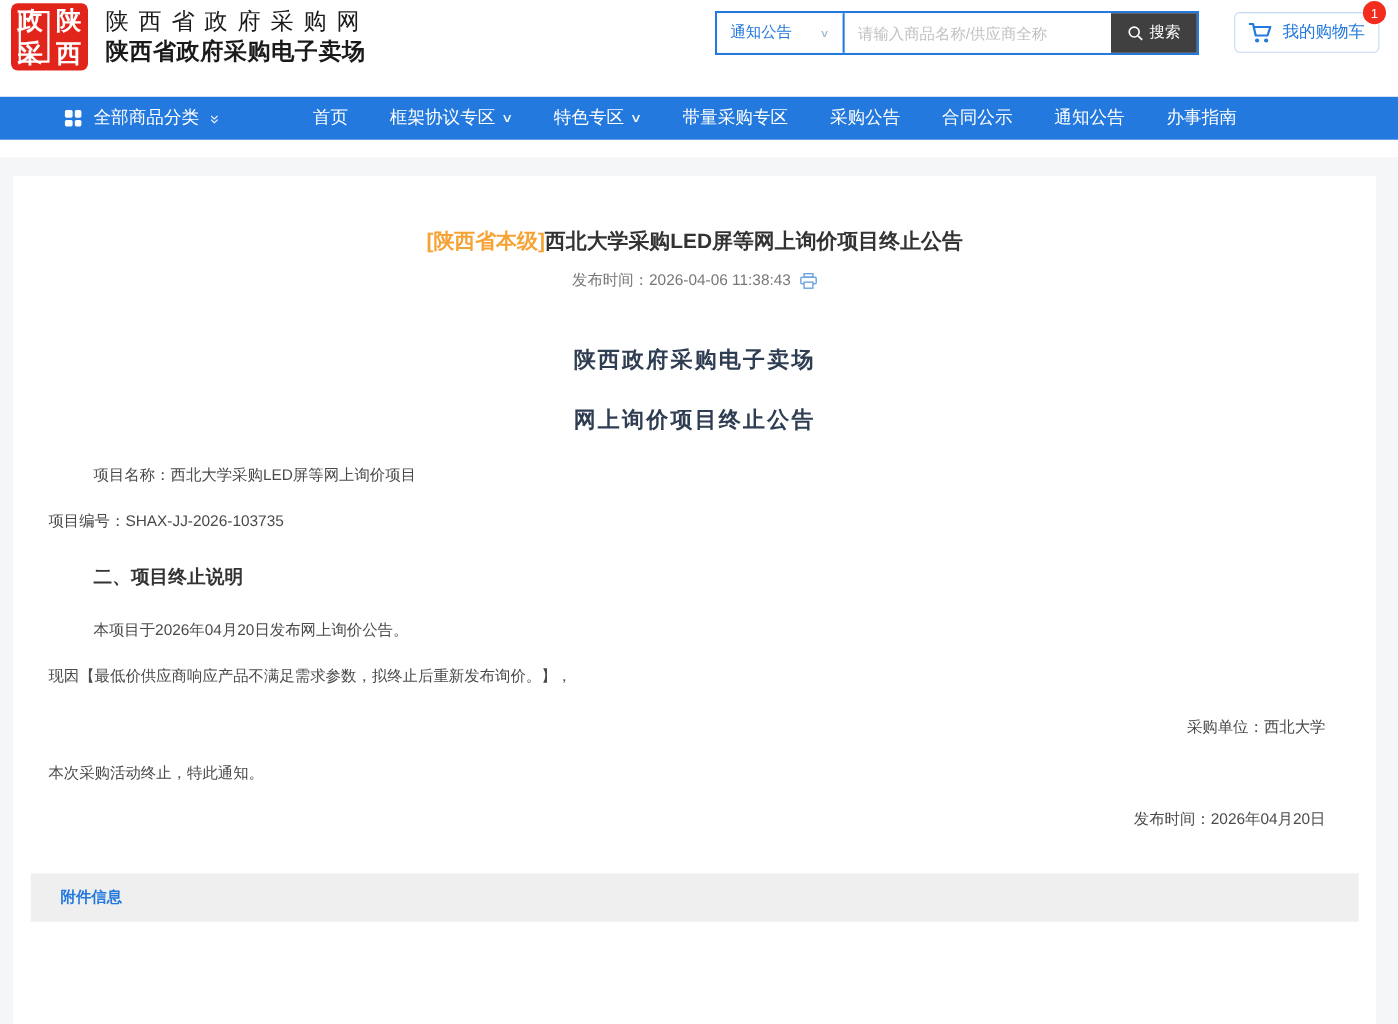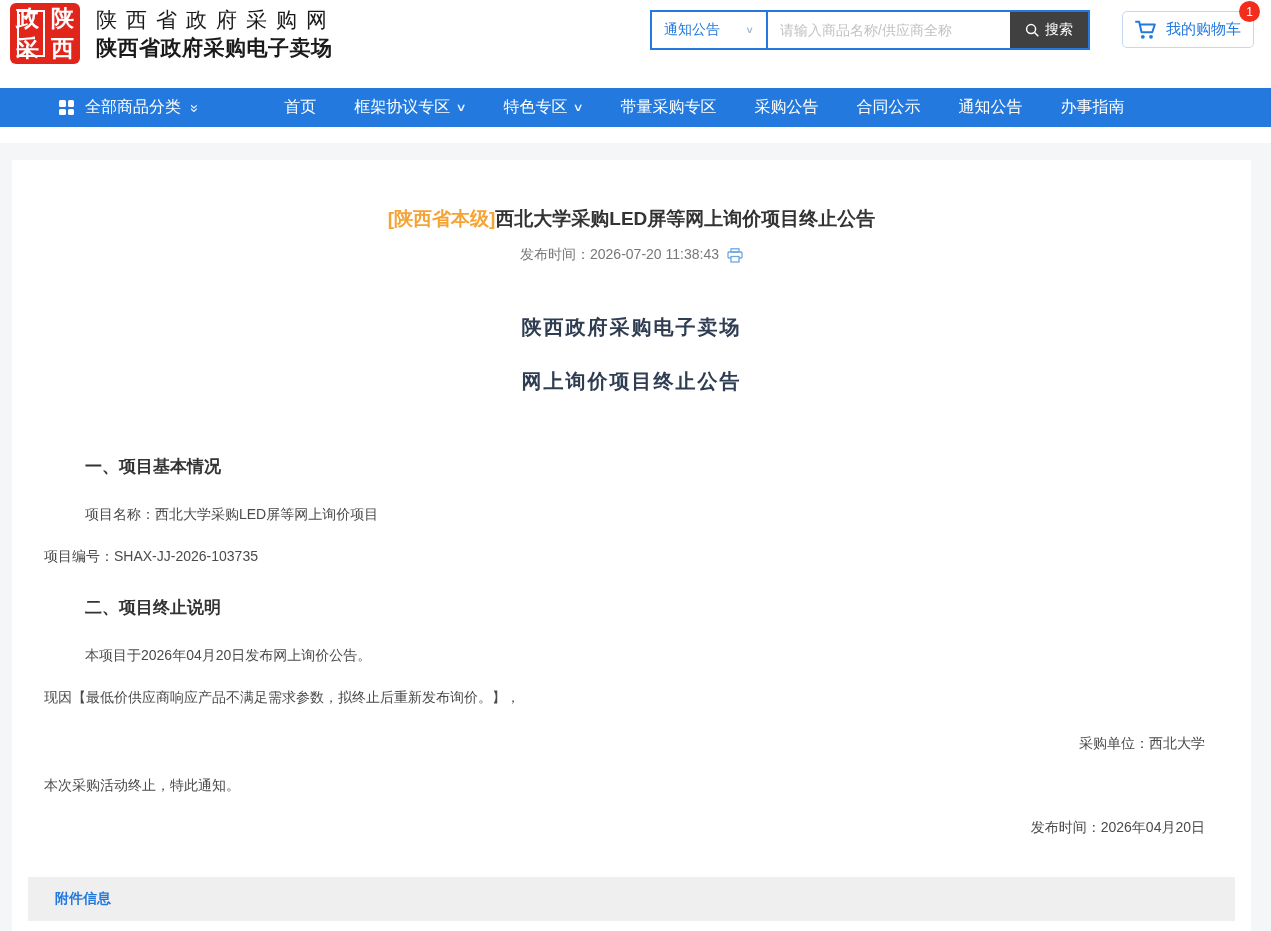--- a/index.html
+++ b/index.html
@@ -169,34 +169,33 @@
 </div>
 
 <div class="main-bg">
   <div class="card">
 
     <div class="a-title">
       <span class="region">[陕西省本级]</span><span class="t">西北大学采购LED屏等网上询价项目终止公告</span>
     </div>
 
     <div class="a-pub">
-      <span>发布时间：2026-07-20 11:38:43</span>
+      <span>发布时间：2026-04-06 11:38:43</span>
       <span class="printer-icon">
         <svg width="16" height="15" viewBox="0 0 16 15">
           <rect x="4" y="0.8" width="8" height="3.2" fill="none" stroke="#6fa5e0" stroke-width="1.3"></rect>
           <rect x="1" y="4" width="14" height="6" rx="1" fill="none" stroke="#6fa5e0" stroke-width="1.3"></rect>
           <rect x="4" y="8.5" width="8" height="5.5" fill="#fff" stroke="#6fa5e0" stroke-width="1.3"></rect>
         </svg>
       </span>
     </div>
 
     <div class="doc-line doc-line1">陕西政府采购电子卖场</div>
     <div class="doc-line doc-line2">网上询价项目终止公告</div>
 
-    <div class="sec-heading s1">一、项目基本情况</div>
     <div class="para mt28">项目名称：西北大学采购LED屏等网上询价项目</div>
     <div class="para mt24">项目编号：SHAX-JJ-2026-103735</div>
 
     <div class="sec-heading s2">二、项目终止说明</div>
     <div class="para mt28">本项目于2026年04月20日发布网上询价公告。</div>
     <div class="para mt24">现因【最低价供应商响应产品不满足需求参数，拟终止后重新发布询价。】，</div>
     <div class="para right" style="margin-top:28px">采购单位：西北大学</div>
 
     <div class="para mt24">本次采购活动终止，特此通知。</div>
     <div class="para right mt24">发布时间：2026年04月20日</div>

